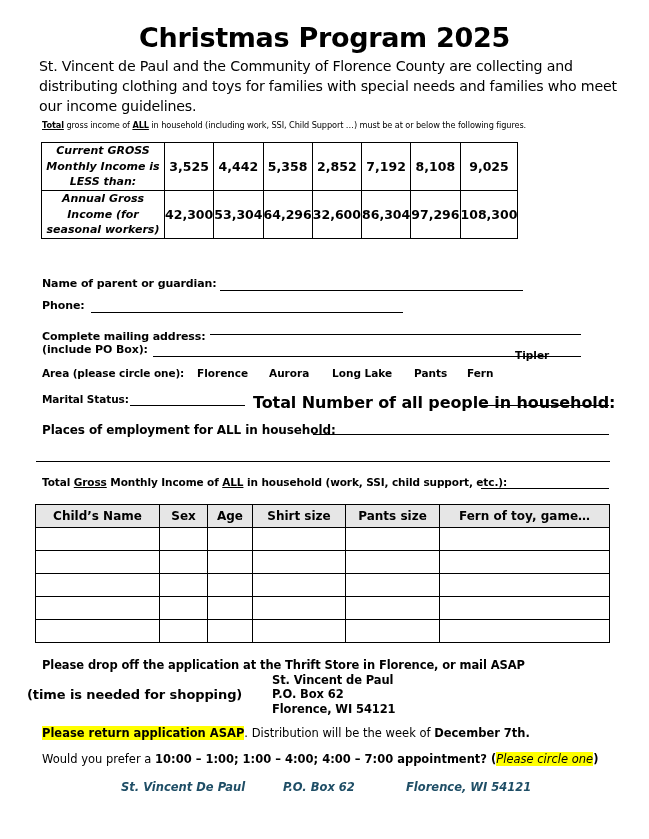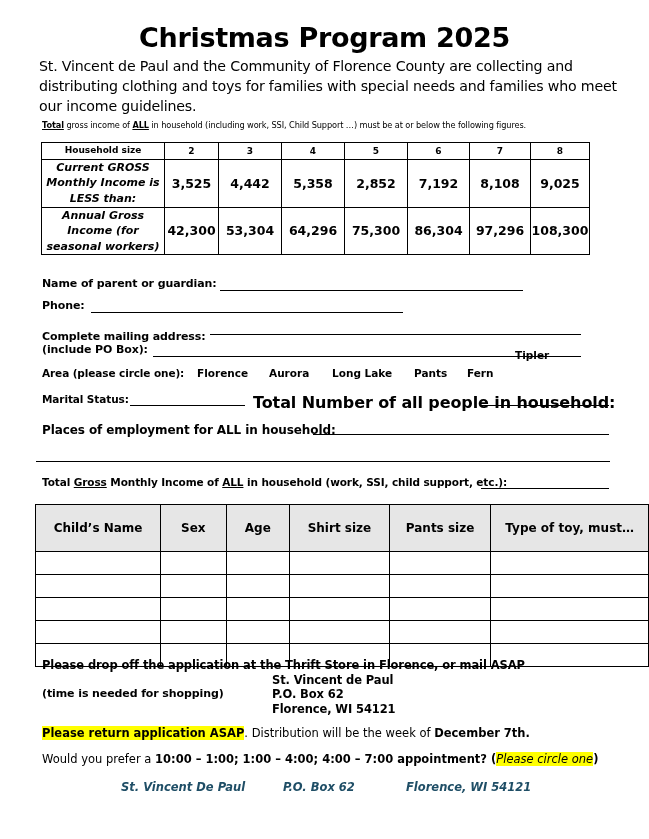--- a/index.html
+++ b/index.html
@@ -16,61 +16,51 @@
   table.income tr.r1 td { height:47px; }
   table.income tr.r2 td { height:46px; }
   table.income td.lab { width:122px; font-size:11px; font-style:italic; font-weight:bold; line-height:15.5px; }
   table.income td.v { font-size:12.5px; font-weight:bold; }
 
   .lbl { font-size:11px; font-weight:bold; white-space:nowrap; letter-spacing:-0.1px; }
   .line { position:absolute; border-bottom:1px solid #000; height:0; }
   .area-opt { font-size:10.5px; font-weight:bold; position:absolute; white-space:nowrap; }
 
   table.kids { position:absolute; left:35px; top:504px; border-collapse:collapse; }
-  table.kids th { background:#e6e6e6; border:1px solid #000; height:22px; font-size:12px; font-weight:bold; padding:12px; }
+  table.kids th { background:#e6e6e6; border:1px solid #000; height:22px; font-size:12px; font-weight:bold; padding:0; }
   table.kids td { border:1px solid #000; height:22px; padding:0; }
 
   .hl { background:#ffff00; }
   .footer { top:780px; font-size:11.5px; font-weight:bold; font-style:italic; color:#1f4e66; white-space:nowrap; }
 </style>
 </head>
 <body>
 
 <div class="abs title">Christmas Program 2025</div>
 <div class="abs intro">St. Vincent de Paul and the Community of Florence County are collecting and distributing clothing and toys for families with special needs and families who meet our income guidelines.</div>
 <div class="abs note"><b>Total</b><span> gross income of </span><b>ALL</b><span> in household (including work, SSI, Child Support …) must be at or below the following figures.</span></div>
 
 <table class="income">
   <tbody>
-      <tr class="h">
-    <td class="lab" style="font-style:normal">Household size</td>
-    <td style="width:53px">2</td>
-    <td style="width:62px">3</td>
-    <td style="width:62px">4</td>
-    <td style="width:62px">5</td>
-    <td style="width:61px">6</td>
-    <td style="width:60px">7</td>
-    <td style="width:58px">8</td>
-  </tr>
   <tr class="r1">
     <td class="lab">Current GROSS Monthly Income is LESS than:</td>
     <td class="v">3,525</td>
     <td class="v">4,442</td>
     <td class="v">5,358</td>
     <td class="v">2,852</td>
     <td class="v">7,192</td>
     <td class="v">8,108</td>
     <td class="v">9,025</td>
   </tr>
   <tr class="r2">
     <td class="lab">Annual Gross Income (for seasonal workers)</td>
     <td class="v">42,300</td>
     <td class="v">53,304</td>
     <td class="v">64,296</td>
-    <td class="v">75,300</td>
+    <td class="v">32,600</td>
     <td class="v">86,304</td>
     <td class="v">97,296</td>
     <td class="v">108,300</td>
   </tr>
 </tbody>
   </table>
 
 <div class="abs lbl" style="left:42px;top:277px;">Name of parent or guardian:</div>
 <div class="line" style="left:220px;top:290px;width:303px;"></div>
 
@@ -104,21 +94,21 @@
 <div class="line" style="left:481px;top:488px;width:128px;"></div>
 
 <table class="kids">
   <tbody>
       <tr>
     <th style="width:123px">Child’s Name</th>
     <th style="width:47px">Sex</th>
     <th style="width:44px">Age</th>
     <th style="width:92px">Shirt size</th>
     <th style="width:93px">Pants size</th>
-    <th style="width:169px">Type of toy, must…</th>
+    <th style="width:169px">Fern of toy, game…</th>
   </tr>
   <tr>
         <td></td>
         <td></td>
         <td></td>
         <td></td>
         <td></td>
         <td></td>
       </tr>
   <tr>
@@ -151,21 +141,21 @@
         <td></td>
         <td></td>
         <td></td>
         <td></td>
       </tr>
 </tbody>
   </table>
 
 <div class="abs lbl" style="left:42px;top:658px;font-size:11.5px;">Please drop off the application at the Thrift Store in Florence, or mail ASAP</div>
 <div class="abs lbl" style="left:272px;top:673px;font-size:11.5px;">St. Vincent de Paul</div>
-<div class="abs lbl" style="left:42px;top:687px;font-size:11px;">(time is needed for shopping)</div>
+<div class="abs lbl" style="left:27px;top:687px;font-size:13px;">(time is needed for shopping)</div>
 <div class="abs lbl" style="left:272px;top:687px;font-size:11.5px;">P.O. Box 62</div>
 <div class="abs lbl" style="left:272px;top:702px;font-size:11.5px;">Florence, WI 54121</div>
 
 <div class="abs" style="left:42px;top:726px;font-size:11.5px;white-space:nowrap;"><b class="hl">Please return application ASAP</b><span>.  Distribution will be the week of </span><b>December 7th.</b></div>
 
 <div class="abs" style="left:42px;top:752px;font-size:11.5px;white-space:nowrap;"><span>Would you prefer a </span> <b>10:00 – 1:00;  1:00 – 4:00;   4:00 – 7:00  appointment?</b><b> (</b><i class="hl">Please circle one</i><b>)</b></div>
 
 <div class="abs footer" style="left:121px;">St. Vincent De Paul</div>
 <div class="abs footer" style="left:283px;">P.O. Box 62</div>
 <div class="abs footer" style="left:406px;">Florence, WI  54121</div>

